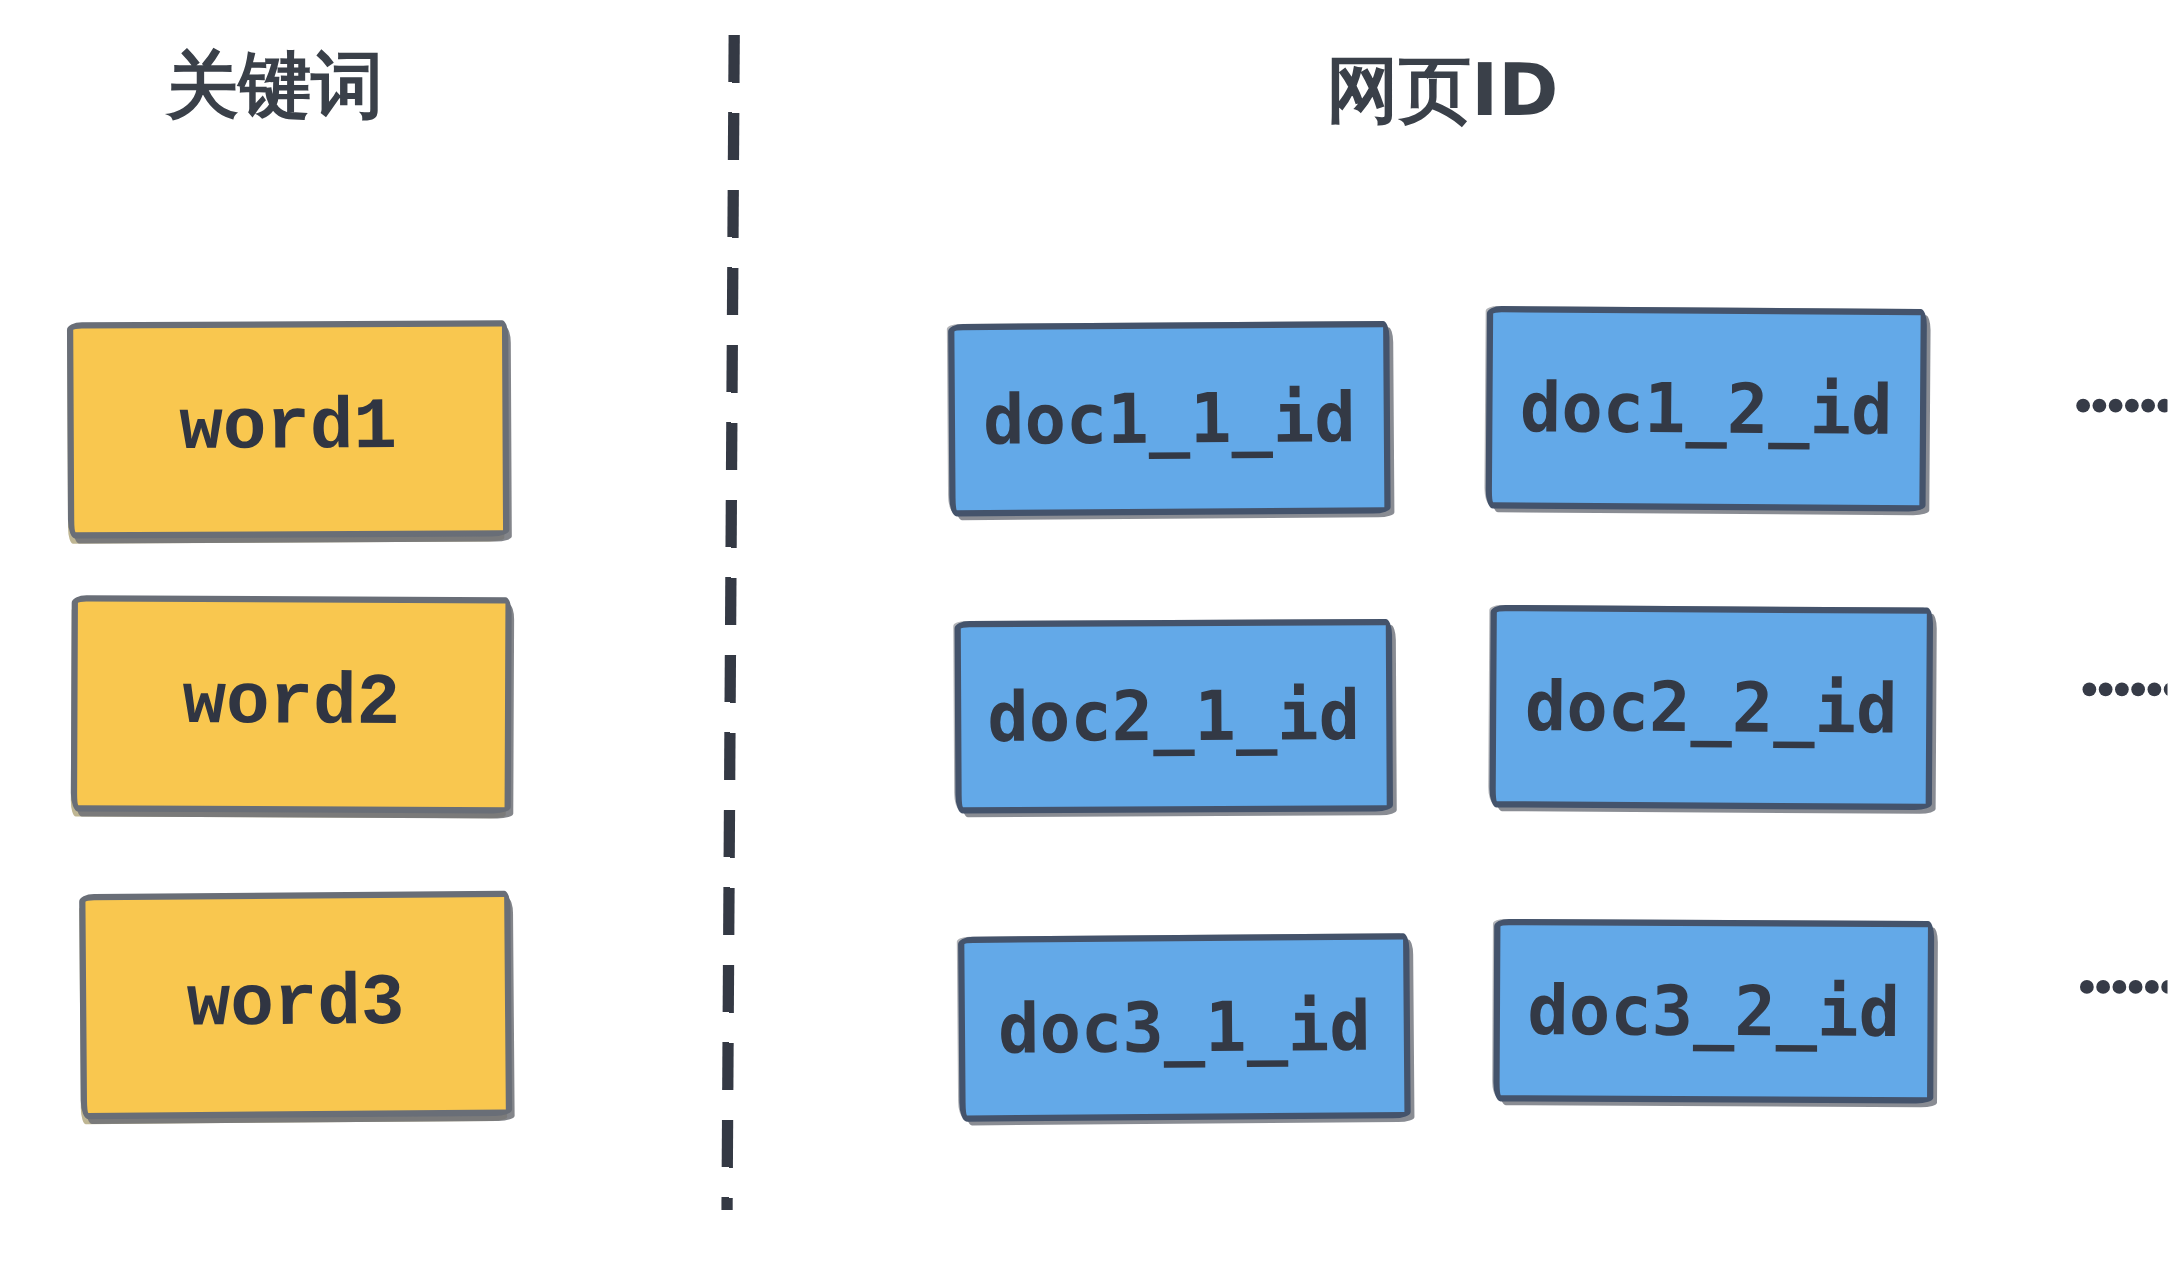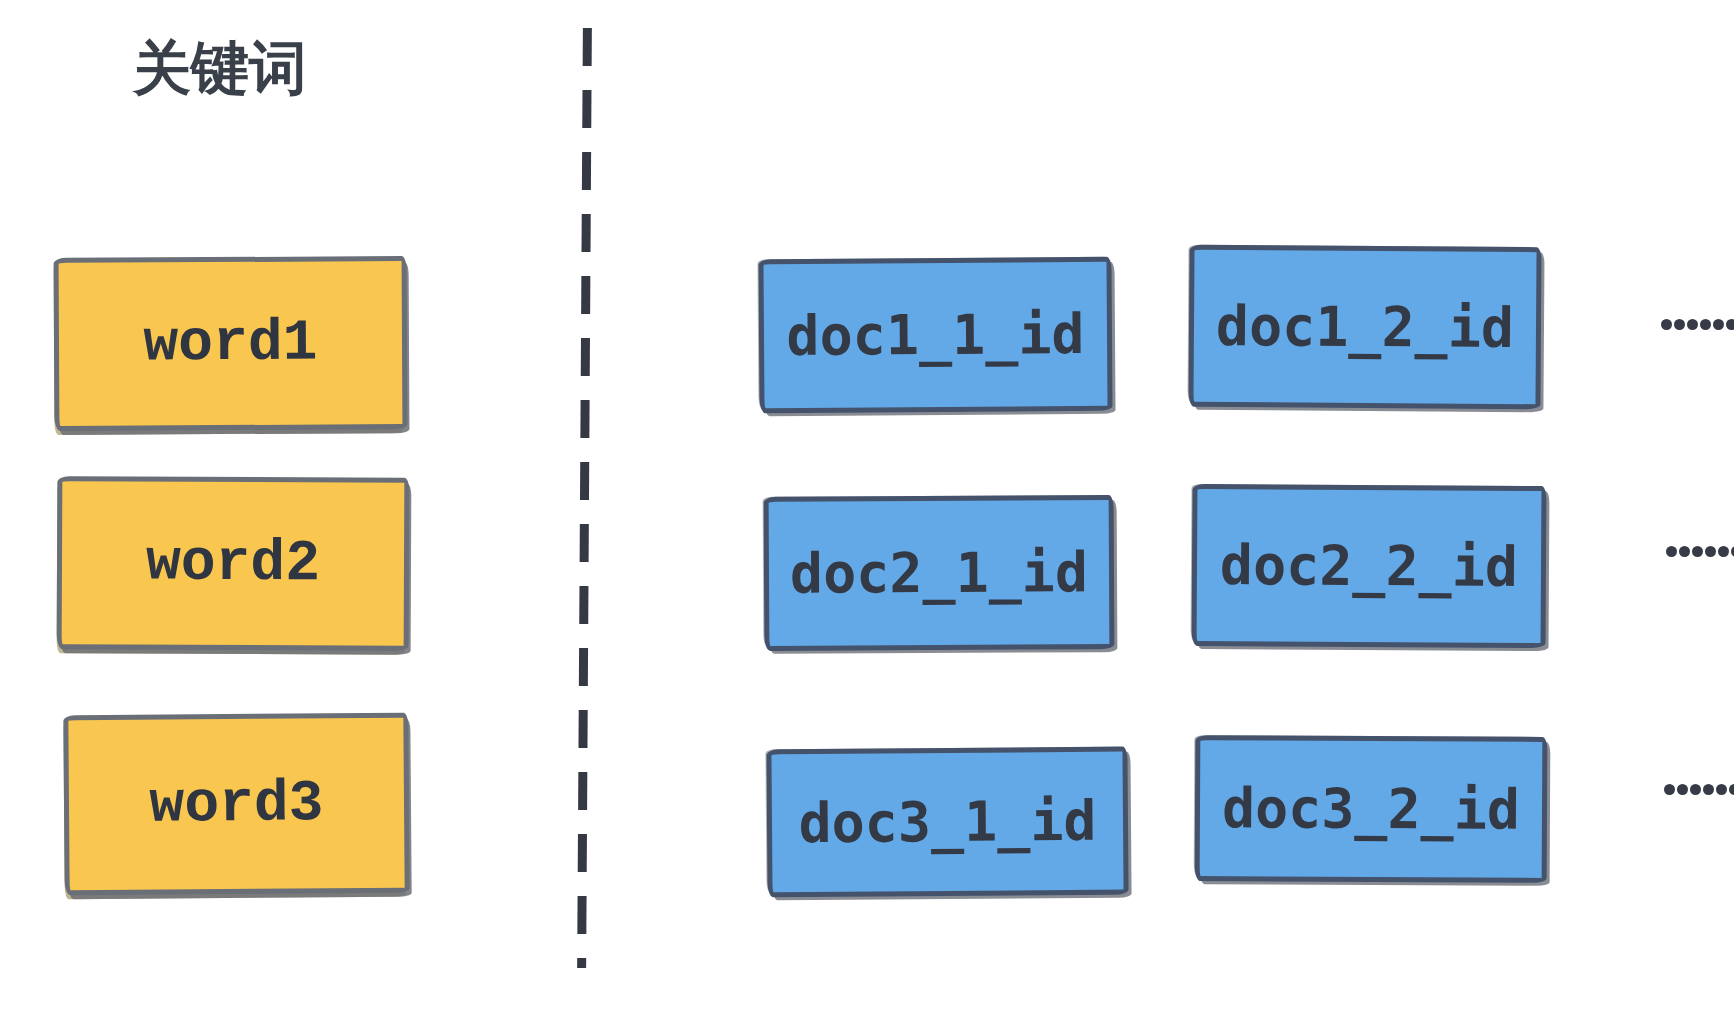--- a/index.html
+++ b/index.html
@@ -100,20 +100,21 @@
   #dots-2 { left: 1637px; top: 546px; }
   #dots-3 { left: 1635px; top: 784px; }
 </style>
 </head>
 <body>
 
 <div id="canvas">
 
   <div class="col-header" id="header-left">关键词</div>
 
+  <div class="col-header" id="header-right">网页ID</div>
 
   <div id="separator"></div>
 
   <div class="sketch-box keyword-box" id="kw-1">
     <span>word1</span>
   </div>
   <div class="sketch-box keyword-box" id="kw-2">
     <span>word2</span>
   </div>
   <div class="sketch-box keyword-box" id="kw-3">

